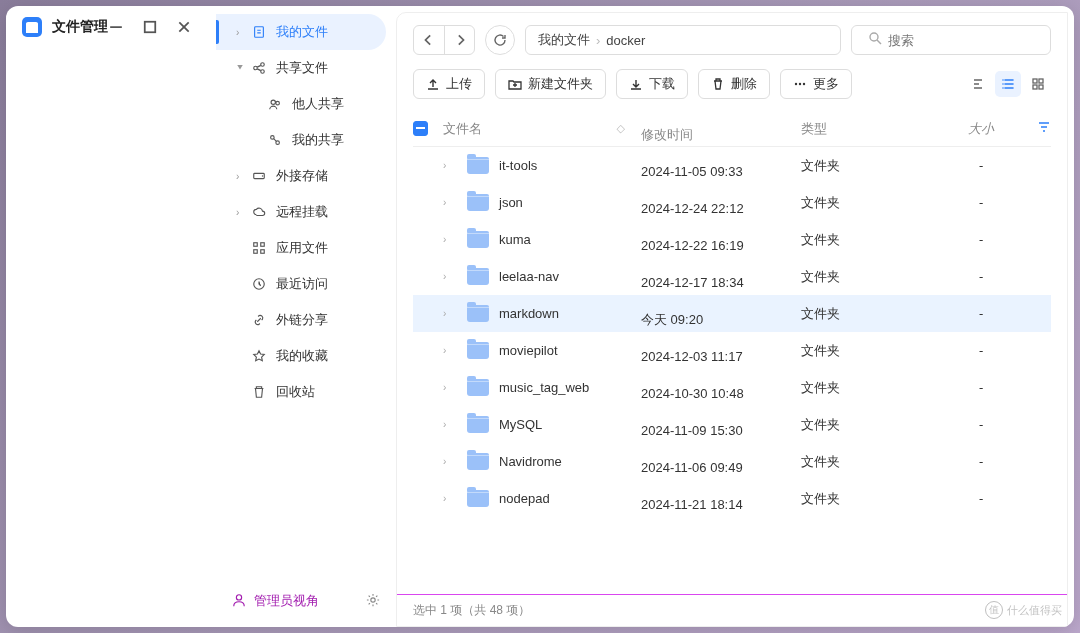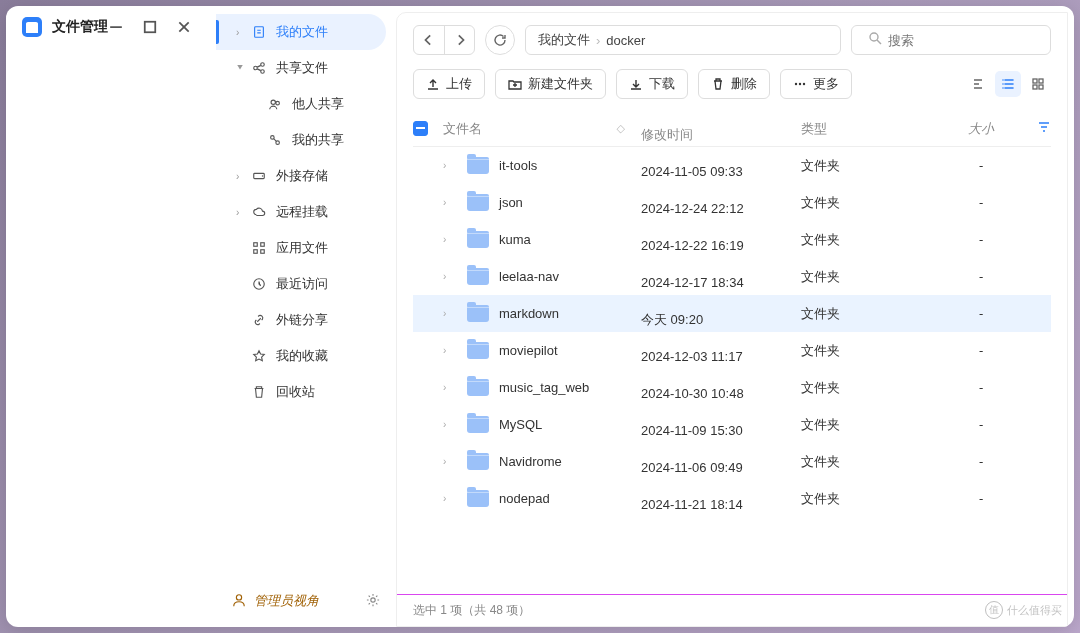--- a/index.html
+++ b/index.html
@@ -14,21 +14,21 @@
 .main { flex: 1; display: flex; overflow: hidden; }
 .sidebar { width: 180px; padding: 8px 0; display: flex; flex-direction: column; }
 .side-list { flex: 1; overflow-y: auto; }
 .side-item { display: flex; align-items: center; height: 36px; padding: 0 20px; font-size: 13px; color: #333; cursor: pointer; position: relative; }
 .side-item.active { background: #eaf2ff; color: #2d7ff9; border-radius: 0 18px 18px 0; margin-right: 10px; }
 .side-item.active::before { content: ''; position: absolute; left: 0; top: 6px; bottom: 6px; width: 3px; background: #2d7ff9; border-radius: 0 2px 2px 0; }
 .side-item .chev { width: 14px; font-size: 10px; color: #999; }
 .side-item .ic { width: 18px; display: flex; justify-content: center; margin-right: 8px; color: #555; }
 .side-item.active .ic { color: #2d7ff9; }
 .side-sub { padding-left: 50px; }
-.side-footer { display: flex; align-items: center; padding: 0 16px; height: 36px; font-size: 13px; color: #a16207; font-style: italic; }
+.side-footer { display: flex; align-items: center; padding: 0 16px; height: 36px; font-size: 13px; color: #a21caf; }
 .side-footer .ic { margin-right: 8px; }
 .side-footer .gear { margin-left: auto; color: #888; cursor: pointer; }
 .content { flex: 1; background: #fff; border-top-left-radius: 10px; margin: 6px 6px 0 0; display: flex; flex-direction: column; border: 1px solid #eee; overflow: hidden; }
 .top-row { display: flex; align-items: center; padding: 12px 16px 8px; gap: 10px; }
 .nav-btns { display: flex; border: 1px solid #ddd; border-radius: 6px; overflow: hidden; }
 .nav-btn { width: 30px; height: 28px; display: flex; align-items: center; justify-content: center; cursor: pointer; color: #666; }
 .nav-btn + .nav-btn { border-left: 1px solid #ddd; }
 .refresh-btn { width: 30px; height: 30px; border: 1px solid #ddd; border-radius: 50%; display: flex; align-items: center; justify-content: center; cursor: pointer; color: #666; }
 .breadcrumb { flex: 1; height: 30px; border: 1px solid #ddd; border-radius: 6px; display: flex; align-items: center; padding: 0 12px; font-size: 13px; color: #444; }
 .breadcrumb .sep { margin: 0 6px; color: #bbb; }

